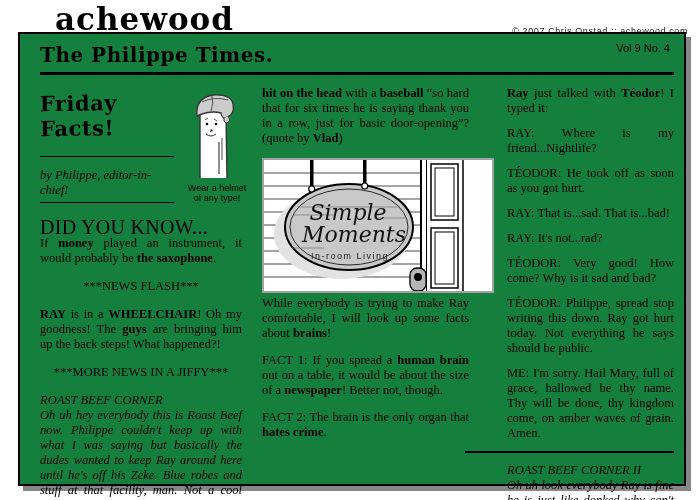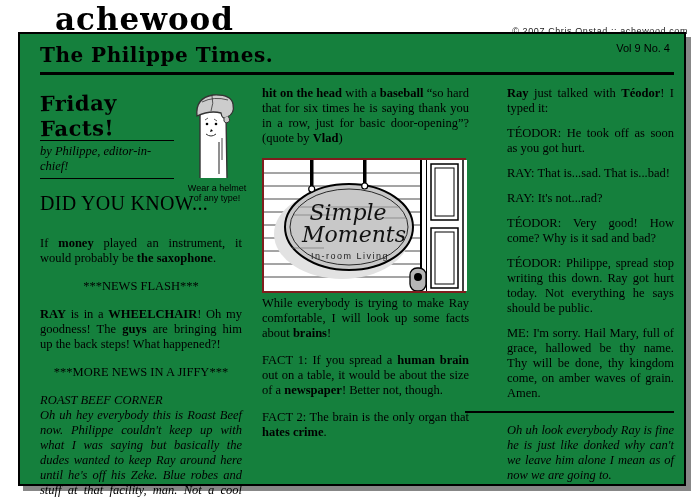--- a/index.html
+++ b/index.html
@@ -53,37 +53,37 @@
   .col p { margin:0 0 12px; font-size:12.5px; line-height:15px; text-align:justify; }
   .centerline { text-align:center !important; margin:13px 0 !important; }
 
   .col1-top { position:relative; height:146px; }
   .friday-facts {
     margin:4px 0 0; width:155px;
     font-family:"DejaVu Serif", serif; font-weight:bold; font-size:21px;
     transform:rotate(-1deg); letter-spacing:0.5px;
   }
   .byline-box {
-    width:134px; padding:3px 0 4px;
+    width:134px; margin-top:16px; padding:11px 0 4px;
     border-top:1.5px solid #000; border-bottom:1.5px solid #000;
   }
   .byline { font-style:italic; font-size:12.5px; }
   .dyk { margin-top:13px; font-size:20px; letter-spacing:0.3px; }
 
   .philippe-fig { position:absolute; right:-8px; top:0; width:66px; text-align:center; }
   .helmet-caption {
     font-family:"Liberation Sans", sans-serif; font-size:9px; line-height:10px; margin-top:1px;
   }
 
   .rb-title { margin-bottom:0 !important; font-style:italic; }
   .rb-body  { font-style:italic; }
 
   .photo-frame {
-    width:204px; height:135px; box-sizing:border-box;
-    border:2px solid #7f1d1d; margin:5px 0 3px; background:#fff;
+    width:232px; height:135px; box-sizing:border-box;
+    border:2px solid #a3a3a3; margin:5px 0 3px; background:#fff;
   }
   .photo-caption { font-style:italic; font-size:11.5px; text-align:left !important; margin-bottom:11px !important; }
 
   .col3 p { margin-bottom:10px;margin-left:42px; }
   .col3-divider { border:0; border-top:2px solid #000; margin:3px 0 10px; width:100%; }
 </style>
 </head>
 <body>
 
 <div class="site-logo">achewood</div>
@@ -181,23 +181,25 @@
       </svg>
     </div>
 
     <p><span>While everybody is trying to make Ray comfortable, I will look up some facts about </span><span class="b">brains</span><span>!</span></p>
     <p><span>FACT 1: If you spread a </span><span class="b">human brain</span><span> out on a table, it would be about the size of a </span><span class="b">newspaper</span><span>! Better not, though.</span></p>
     <p><span>FACT 2: The brain is the only organ that </span><span class="b">hates crime</span><span>.</span></p>
   </div>
 
   <div class="col col3">
     <p><span class="b">Ray</span><span> just talked with </span><span class="b">Téodor</span><span>! I typed it:</span></p>
+    <p>RAY: Where is my friend...Nightlife?</p>
     <p>TÉODOR: He took off as soon as you got hurt.</p>
     <p>RAY: That is...sad. That is...bad!</p>
     <p>RAY: It's not...rad?</p>
     <p>TÉODOR: Very good! How come? Why is it sad and bad?</p>
     <p>TÉODOR: Philippe, spread stop writing this down. Ray got hurt today. Not everything he says should be public.</p>
     <p>ME: I'm sorry. Hail Mary, full of grace, hallowed be thy name. Thy will be done, thy kingdom come, on amber waves of grain. Amen.</p>
     <hr class="col3-divider">
+    <p class="rb-title">ROAST BEEF CORNER II</p>
     <p class="rb-body">Oh uh look everybody Ray is fine he is just like donked why can't we leave him alone I mean as of now we are going to.</p>
   </div>
 
 </div>
 
 </body></html>

